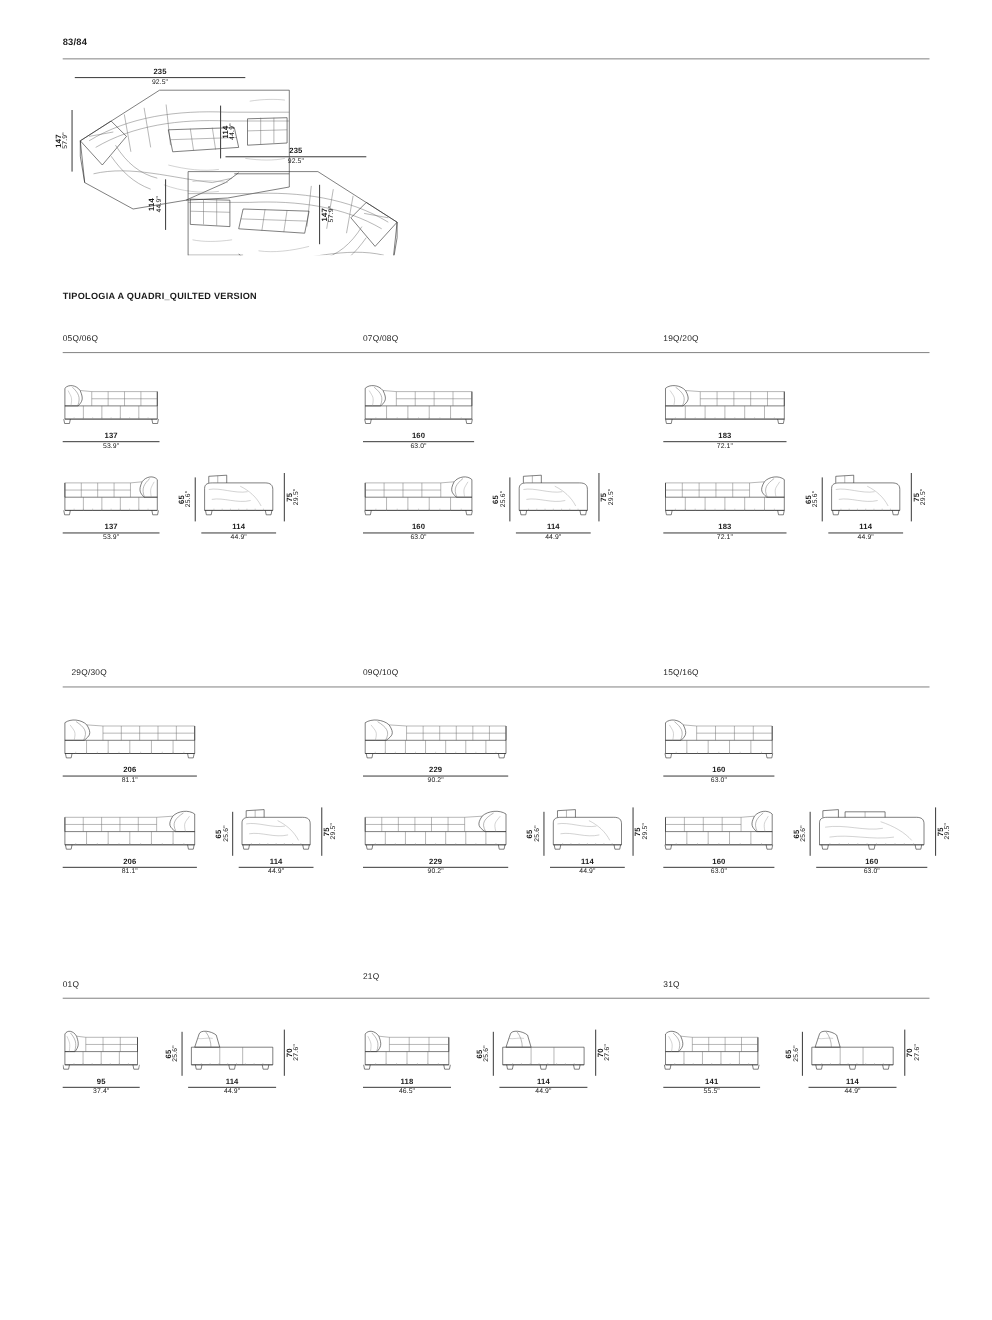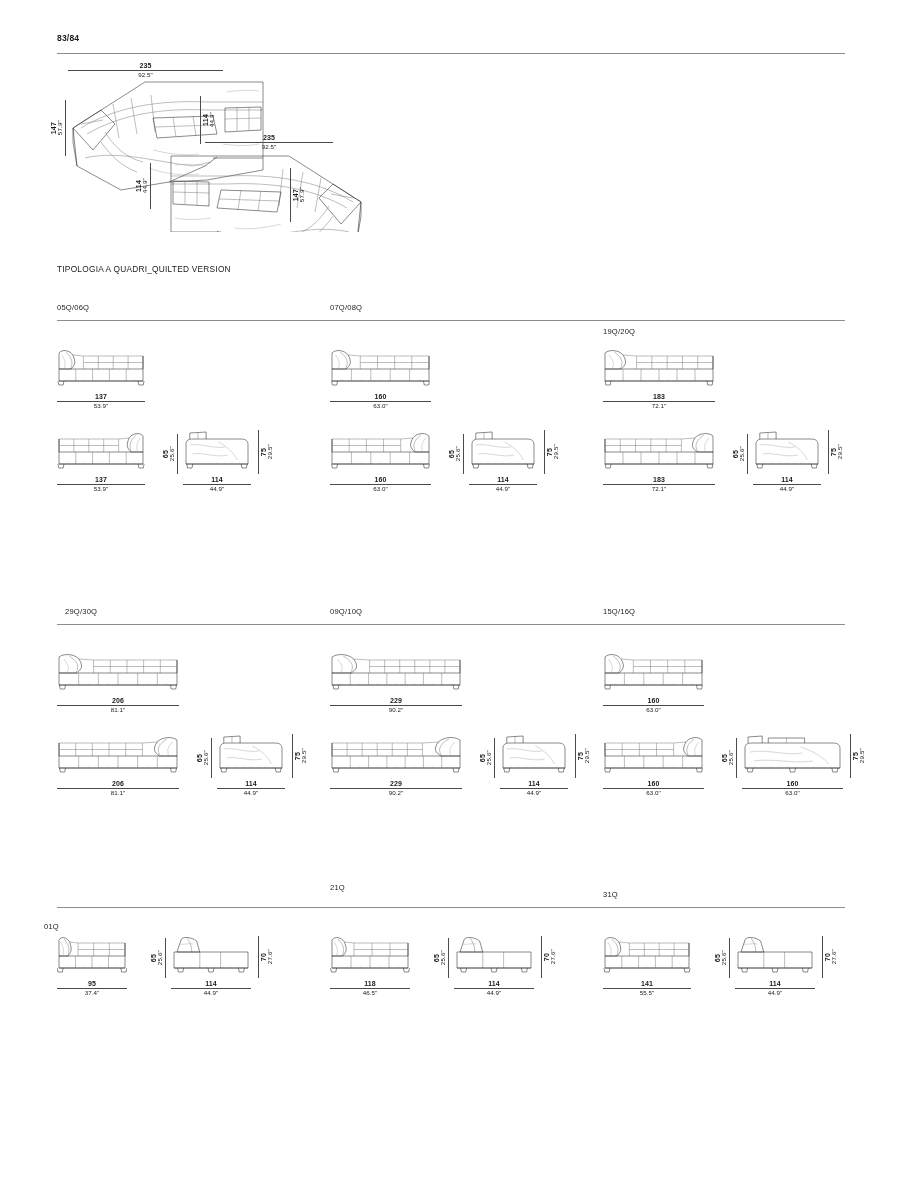--- a/index.html
+++ b/index.html
@@ -68,21 +68,21 @@
   }
   .vdim .vt.mm { font-weight: bold; }
   .vdim .vt.inch { font-size: 6.2px; font-weight: normal; }
   .vdim .vrule { width: 1px; background: #4a4a4a; align-self: stretch; margin: 0 1.5px; }
 
   
   .section-title {
     position: absolute;
     left: 57px;
     font-size: 8.3px;
-    font-weight: normal;
+    font-weight: bold;
     letter-spacing: 0.25px;
   }
   .row-rule { position: absolute; left: 57px; width: 788px; height: 1px; background: #8d8d8d; }
 
   .code {
     position: absolute;
     font-size: 7.6px;
     font-weight: normal;
     letter-spacing: 0.2px;
   }
@@ -481,21 +481,21 @@
         </div>
         <div class="vrule"></div>
       </div>
       <div class="vdim" style="left: 542px; top: 430px; height: 44px;">
         <div class="vrule"></div>
         <div class="vtexts">
           <span class="vt mm">75</span>
           <span class="vt inch">29.5"</span>
         </div>
       </div>
-      <div class="code" style="left: 603px; top: 303px; margin-top: 24px;">19Q/20Q</div>
+      <div class="code" style="left: 603px; top: 303px;">19Q/20Q</div>
       <div class="view" style="left: 603px; top: 345px;">
         <svg width="112" height="42" viewBox="0 0 112 42">
           <g>
             <path d="M2 8 L2 36 L110 36 L110 11 L110 11" class="ink"></path>
             <path d="M2 36 L110 36" class="ink"></path>
             <path d="M2 24 L110 24" class="ink"></path>
             <path d="M110 11 L110 24" class="ink"></path>
             <path d="M33.6 11 L110 11" class="ink-soft"></path>
             <path d="M33.6 17.5 L110 17.5" class="ink-soft"></path>
             <path d="M48.88 11 L48.88 24" class="ink-soft"></path>
@@ -1023,21 +1023,21 @@
         </div>
         <div class="vrule"></div>
       </div>
       <div class="vdim" style="left: 848px; top: 734px; height: 44px;">
         <div class="vrule"></div>
         <div class="vtexts">
           <span class="vt mm">75</span>
           <span class="vt inch">29.5"</span>
         </div>
       </div>
-      <div class="code" style="left: 44px; top: 890px; margin-top: 32px;">01Q</div>
+      <div class="code" style="left: 57px; top: 890px;">01Q</div>
       <div class="row-rule" style="top: 907px;"></div>
       <div class="view" style="left: 57px; top: 932px;">
         <svg width="70" height="42" viewBox="0 0 70 42">
           <g>
             <path d="M2 8 L2 36 L68 36 L68 11 L68 11" class="ink"></path>
             <path d="M2 36 L68 36" class="ink"></path>
             <path d="M2 24 L68 24" class="ink"></path>
             <path d="M68 11 L68 24" class="ink"></path>
             <path d="M21 11 L68 11" class="ink-soft"></path>
             <path d="M21 17.5 L68 17.5" class="ink-soft"></path>

